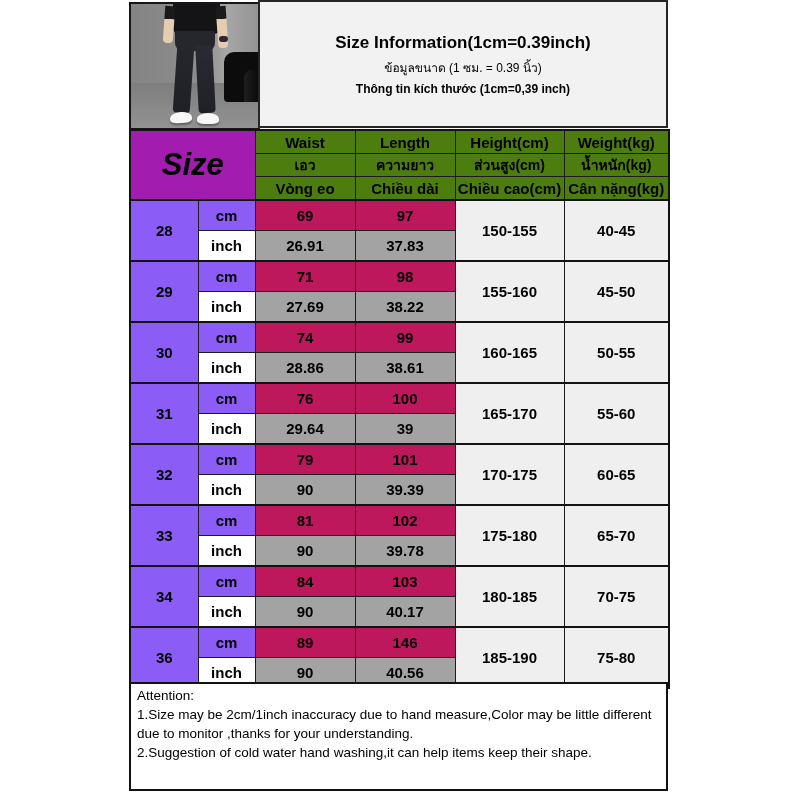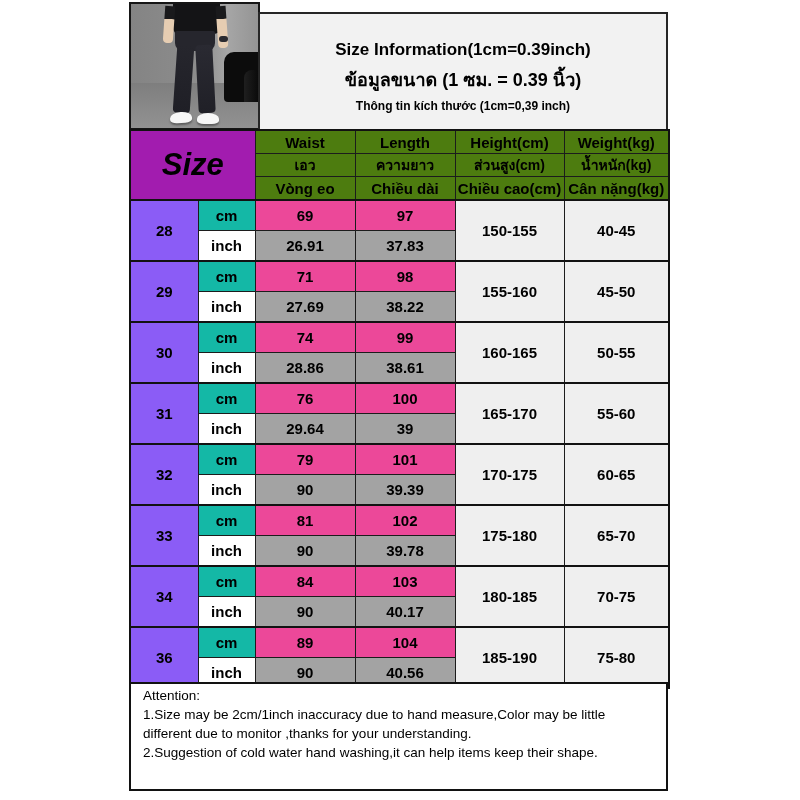--- a/index.html
+++ b/index.html
@@ -65,58 +65,58 @@
     position: absolute; right: -3%; bottom: 21%; width: 30%; height: 40%;
     background: #0c0c0c; border-radius: 10px 2px 0 4px;
   }
   .sofa-arm {
     position: absolute; right: -3%; bottom: 21%; width: 14%; height: 26%;
     background: linear-gradient(90deg, #1f1f1f, #050505); border-radius: 8px 8px 0 0;
   }
 
   
   #titlebox {
-    left: 258px; top: 12px; width: 410px; height: 128px;
+    left: 258px; top: 0; width: 410px; height: 128px;
     border: 2px solid #262626; background: #f2f2f2;
     display: flex; flex-direction: column; justify-content: center; align-items: center;
     gap: 5px; text-align: center; color: #000;
   }
   #titlebox .t1 { font-size: 17px; font-weight: bold; }
-  #titlebox .t2 { font-size: 18px; font-weight: bold; }
+  #titlebox .t2 { font-size: 12px; font-weight: normal; }
   #titlebox .t3 { font-size: 12px; font-weight: bold; }
 
   
   #size-table {
     position: absolute; left: 129px; top: 129px; width: 539px;
     border-collapse: collapse; table-layout: fixed;
     border: 2px solid #121212;
     font-weight: bold; color: #000;
   }
   #size-table th, #size-table td {
     border: 1px solid #1c1c1c; padding: 0; text-align: center; vertical-align: middle;
     overflow: hidden; white-space: nowrap;
   }
   #size-table thead th { height: 22px; background: #4d7c0f; font-size: 15px; }
   #size-table thead .th-th { font-size: 14px; }
   #size-table thead tr:last-child th { border-bottom: 2px solid #121212; }
   #size-table .big-size { font-size: 31px; background: #a21caf; font-style: italic; }
   #size-table tbody td { height: 29px; font-size: 15px; }
   #size-table tbody tr.group-start td { border-top: 2px solid #121212; }
   .size-cell { background: #8b5cf6; }
-  .unit-cm   { background: #14b8a6; }
+  .unit-cm   { background: #8b5cf6; }
   .unit-inch { background: #ffffff; margin-left: 9px; }
-  .val-cm    { background: #ec4899; }
+  .val-cm    { background: #be185d; }
   .val-inch  { background: #a3a3a3; }
   .hw-cell   { background: #efefef; }
 
   
   #attention {
     left: 129px; top: 682px; width: 539px; height: 109px;
     border: 2px solid #121212; background: #ffffff;
-    padding: 3px 12px; font-size: 13.5px; line-height: 1.4; color: #000;
+    padding: 3px 6px; font-size: 13.5px; line-height: 1.4; color: #000;
   }
   #attention p { margin: 0; }
 </style>
 </head>
 <body>
 
 <div id="photo" class="abs">
   <div class="floor"></div>
   <div class="sofa"></div>
   <div class="sofa-arm"></div>
@@ -256,21 +256,21 @@
       </tr>
       <tr>
         <td class="unit-inch">inch</td>
         <td class="val-inch">90</td>
         <td class="val-inch">40.17</td>
       </tr>
       <tr class="group-start">
         <td class="size-cell" rowspan="2">36</td>
         <td class="unit-cm">cm</td>
         <td class="val-cm">89</td>
-        <td class="val-cm">104</td>
+        <td class="val-cm">146</td>
         <td class="hw-cell" rowspan="2">185-190</td>
         <td class="hw-cell" rowspan="2">75-80</td>
       </tr>
       <tr>
         <td class="unit-inch">inch</td>
         <td class="val-inch">90</td>
         <td class="val-inch">40.56</td>
       </tr>
     </tbody>
 </table>

